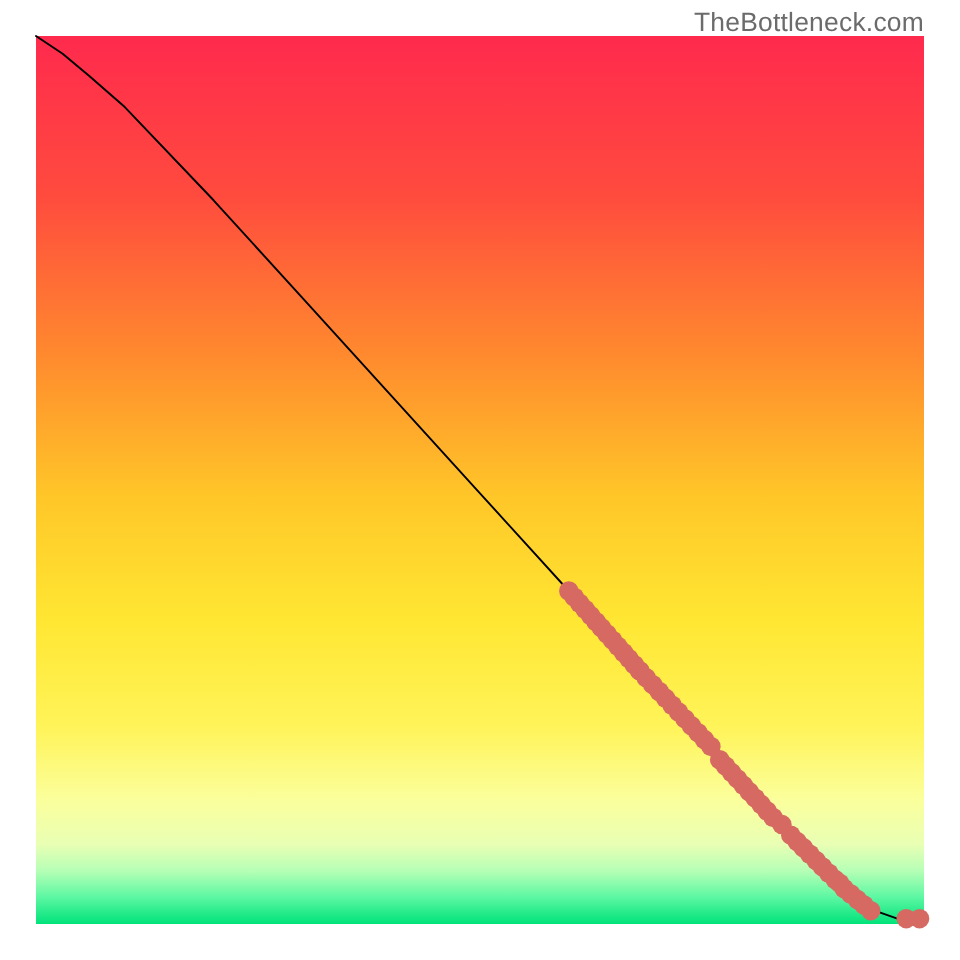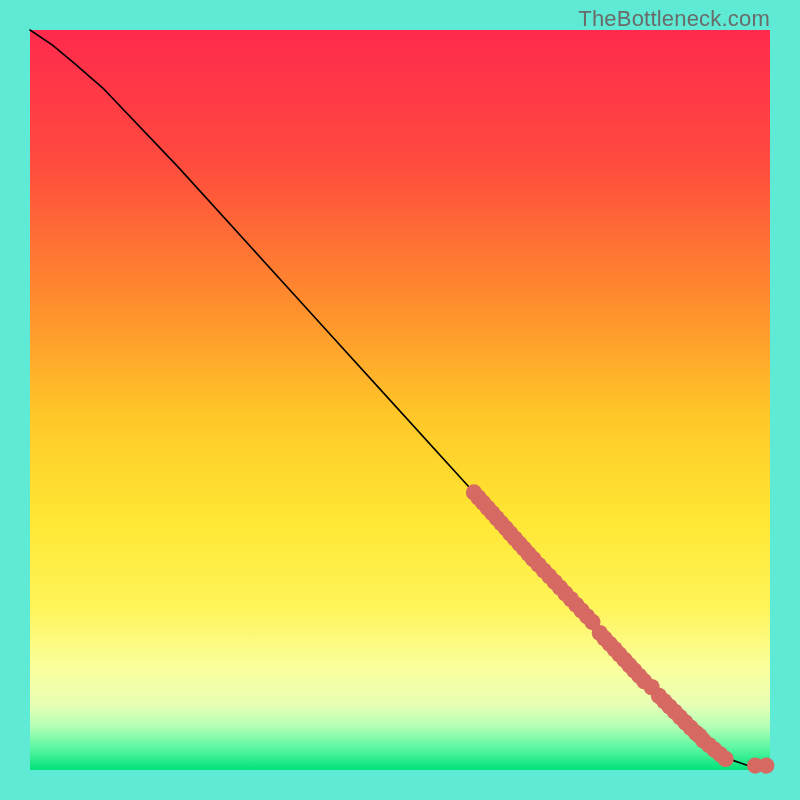--- a/index.html
+++ b/index.html
@@ -8,21 +8,21 @@
     width: 800px;
     height: 800px;
     background: #000;
     overflow: hidden;
     font-family: Arial, Helvetica, sans-serif;
   }
   .stage {
     position: relative;
     width: 800px;
     height: 800px;
-    background: #5eead4;
+    background: #ffffff;
   }
   .plot-area {
     position: absolute;
     left: 30px;
     top: 30px;
     width: 740px;
     height: 740px;
   }
   .gradient-bg {
     position: absolute;

